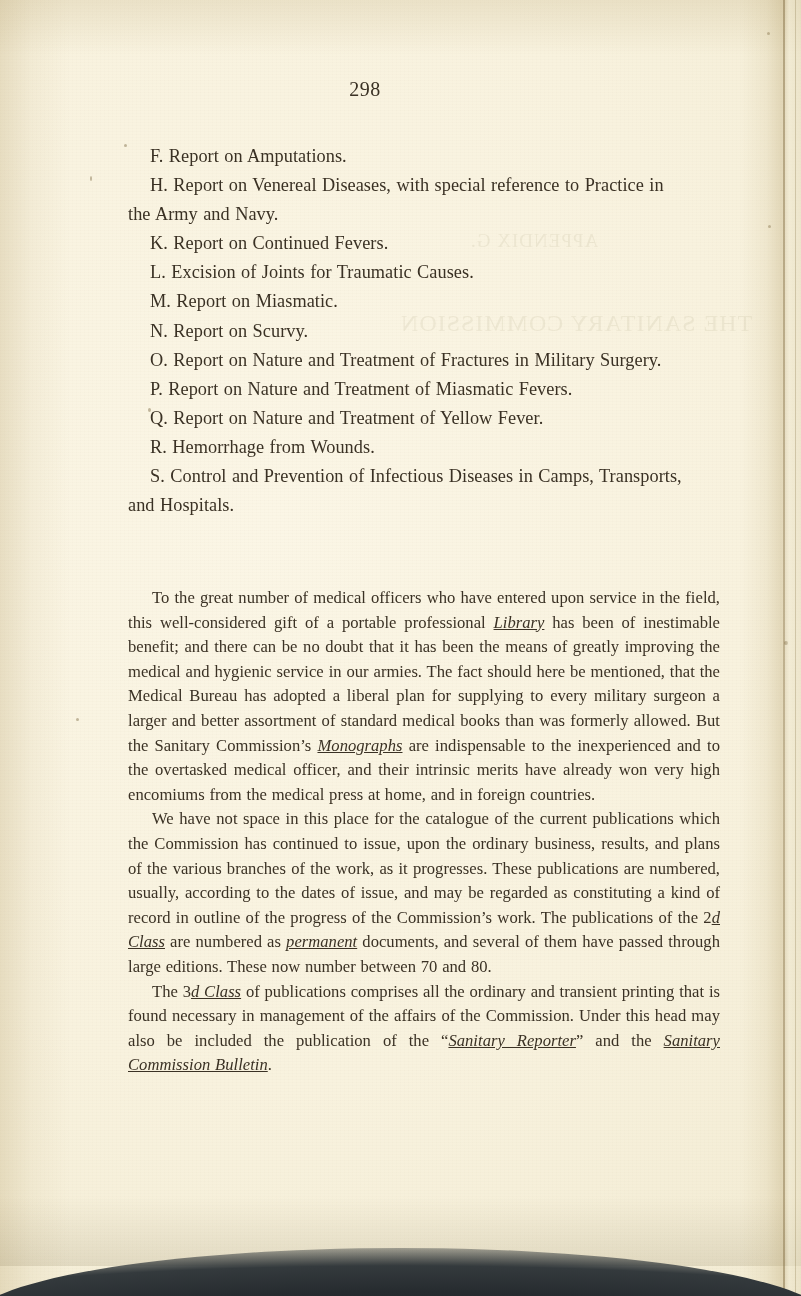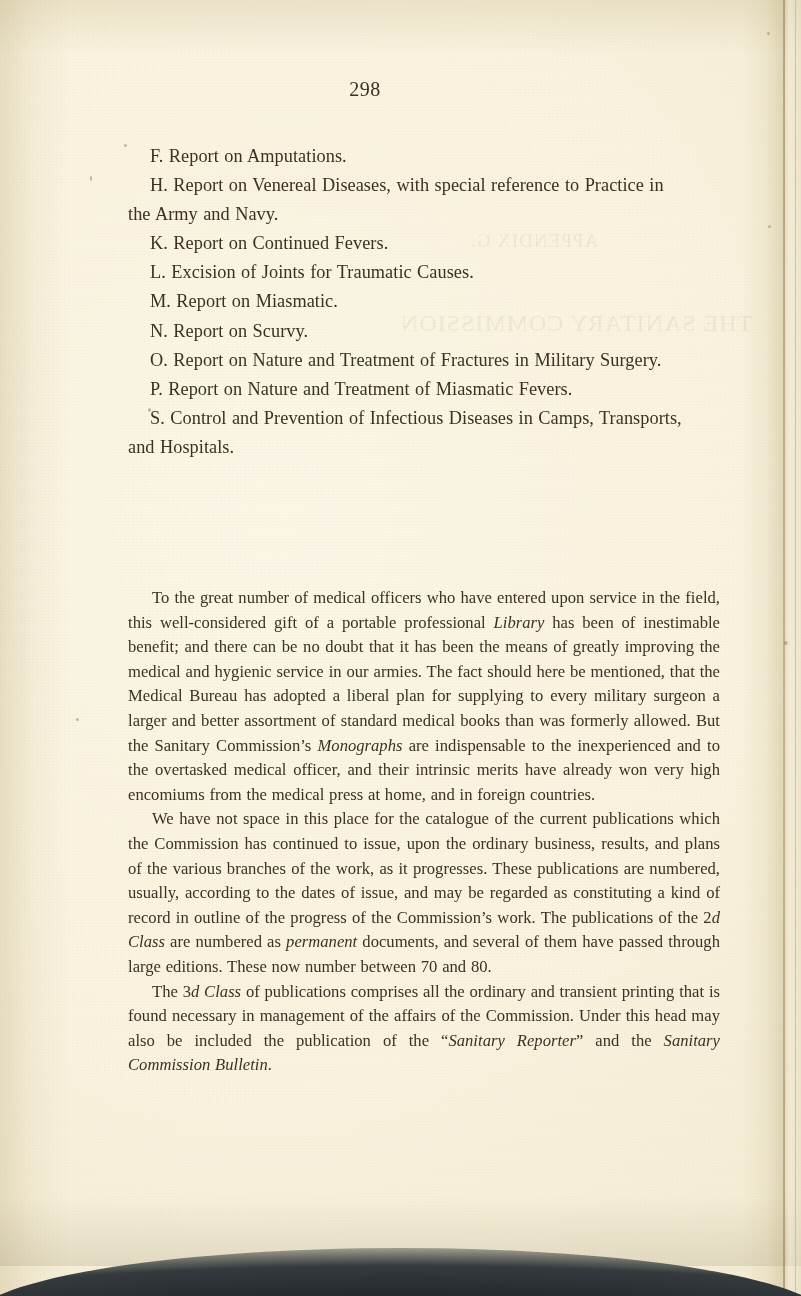--- a/index.html
+++ b/index.html
@@ -133,21 +133,21 @@
     margin: 0;
     font-size: 16.6px;
     line-height: 24.6px;
     text-align: justify;
     text-indent: 24px;
     letter-spacing: .02px;
     word-spacing: .6px;
     -webkit-hyphens: none;
     hyphens: none;
   }
-  .para i, .para em { font-style: italic; }
+  .para i, .para em { font-style: italic; text-decoration: underline; }
 
   
   .ghost {
     position: absolute;
     color: rgba(118,100,62,.085);
     font-size: 19px;
     letter-spacing: 1px;
     transform: scaleX(-1);
     white-space: nowrap;
     pointer-events: none;
@@ -181,20 +181,22 @@
     <div id="report-list">
         <p class="list-line"><span class="itemletter">F.</span><span> Report on Amputations.</span></p>
         <p class="list-line"><span class="itemletter">H.</span><span> Report on Venereal Diseases, with special reference to Practice in</span></p>
         <p class="list-line wrap">the Army and Navy.</p>
         <p class="list-line"><span class="itemletter">K.</span><span> Report on Continued Fevers.</span></p>
         <p class="list-line"><span class="itemletter">L.</span><span> Excision of Joints for Traumatic Causes.</span></p>
         <p class="list-line"><span class="itemletter">M.</span><span> Report on Miasmatic.</span></p>
         <p class="list-line"><span class="itemletter">N.</span><span> Report on Scurvy.</span></p>
         <p class="list-line"><span class="itemletter">O.</span><span> Report on Nature and Treatment of Fractures in Military Surgery.</span></p>
         <p class="list-line"><span class="itemletter">P.</span><span> Report on Nature and Treatment of Miasmatic Fevers.</span></p>
+        <p class="list-line"><span class="itemletter">Q.</span><span> Report on Nature and Treatment of Yellow Fever.</span></p>
+        <p class="list-line"><span class="itemletter">R.</span><span> Hemorrhage from Wounds.</span></p>
         <p class="list-line"><span class="itemletter">S.</span><span> Control and Prevention of Infectious Diseases in Camps, Transports,</span></p>
         <p class="list-line wrap">and Hospitals.</p>
       </div>
 
     <div id="body-text">
         <p class="para">To the great number of medical officers who have entered upon service in the field, this well-considered gift of a portable professional <i>Library</i> has been of inestimable benefit; and there can be no doubt that it has been the means of greatly improving the medical and hygienic service in our armies. The fact should here be mentioned, that the Medical Bureau has adopted a liberal plan for supplying to every military surgeon a larger and better assortment of standard medical books than was formerly allowed. But the Sanitary Commission’s <i>Monographs</i> are indispensable to the inexperienced and to the overtasked medical officer, and their intrinsic merits have already won very high encomiums from the medical press at home, and in foreign countries.</p>
         <p class="para">We have not space in this place for the catalogue of the current publications which the Commission has continued to issue, upon the ordinary business, results, and plans of the various branches of the work, as it progresses. These publications are numbered, usually, according to the dates of issue, and may be regarded as constituting a kind of record in outline of the progress of the Commission’s work. The publications of the 2<i>d Class</i> are numbered as <i>permanent</i> documents, and several of them have passed through large editions. These now number between 70 and 80.</p>
         <p class="para">The 3<i>d Class</i> of publications comprises all the ordinary and transient printing that is found necessary in management of the affairs of the Commission. Under this head may also be included the publication of the “<i>Sanitary Reporter</i>” and the <i>Sanitary Commission Bulletin</i>.</p>
       </div>
 

